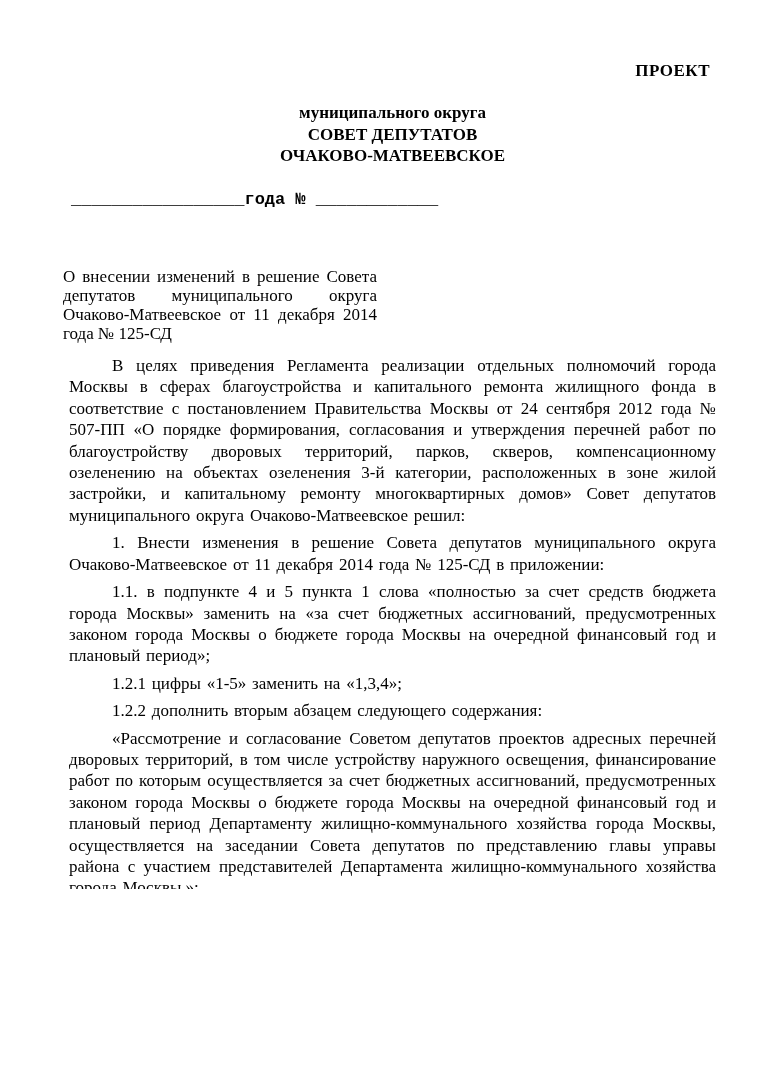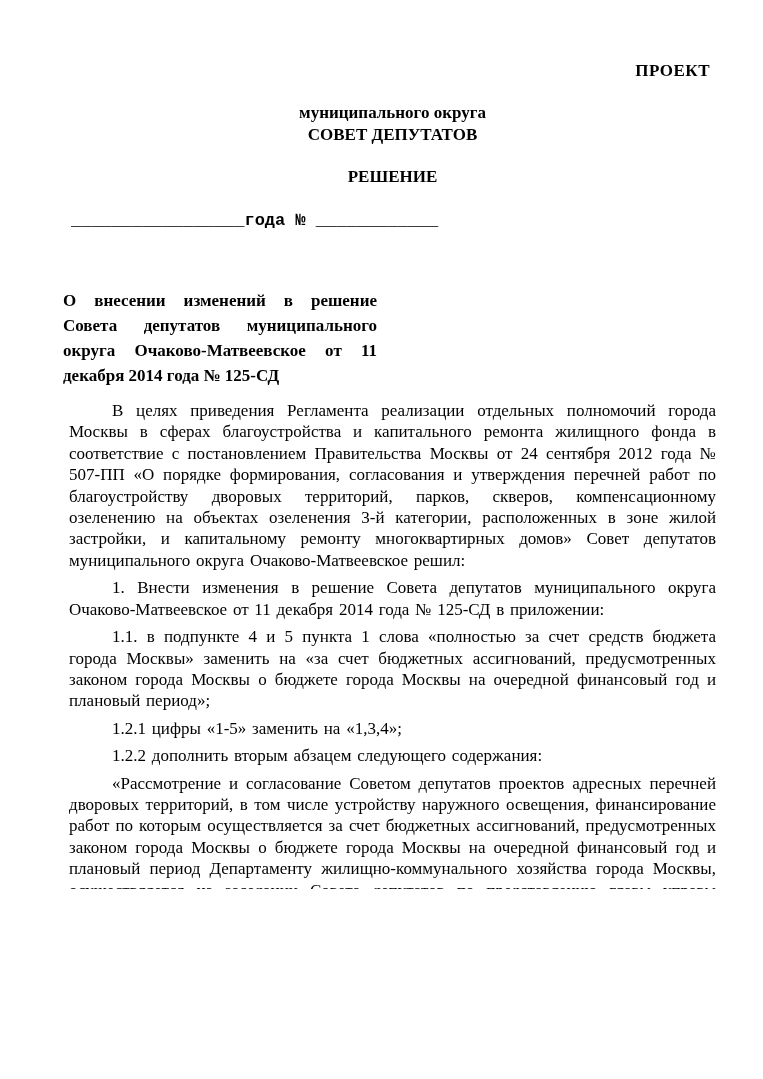--- a/index.html
+++ b/index.html
@@ -36,23 +36,23 @@
   .date-line {
     margin-top: 22px;
     font-weight: 700;
     text-indent: 8px;
     white-space: pre;
     font-family: Liberation Mono, monospace;
   }
   .title-block {
     margin-top: 57px;
     width: 314px;
-    font-weight: 700;
+    font-weight: 400;
     text-align: justify;
-    line-height: 25px;
+    line-height: 19px;
   }
   .body-block {
     margin-top: 12px;
     text-align: justify;
     word-spacing: 1.5px;
   }
   .body-block p {
     margin: 6px;
     text-indent: 43px;
   }
@@ -60,23 +60,23 @@
 </head>
 <body>
 
 <div class="page">
 
   <div class="draft">ПРОЕКТ</div>
 
   <div class="org-block">
     <div>муниципального округа</div>
     <div>СОВЕТ ДЕПУТАТОВ</div>
+    <div>ОЧАКОВО-МАТВЕЕВСКОЕ</div>
   </div>
 
-  <div class="doc-type">РЕШЕНИЕ</div>
 
   <div class="date-line">_________________года № ____________</div>
 
   <div class="title-block">О внесении изменений в решение Совета депутатов муниципального округа Очаково-Матвеевское от 11 декабря 2014 года № 125-СД</div>
 
   <div class="body-block">
     <p>В целях приведения Регламента реализации отдельных полномочий города Москвы в сферах благоустройства и капитального ремонта жилищного фонда в соответствие с постановлением Правительства Москвы от 24 сентября 2012 года № 507-ПП «О порядке формирования, согласования и утверждения перечней работ по благоустройству дворовых территорий, парков, скверов, компенсационному озеленению на объектах озеленения 3-й категории, расположенных в зоне жилой застройки, и капитальному ремонту многоквартирных домов» Совет депутатов муниципального округа Очаково-Матвеевское решил:</p>
     <p>1. Внести изменения в решение Совета депутатов муниципального округа Очаково-Матвеевское от 11 декабря 2014 года № 125-СД  в приложении:</p>
     <p>1.1. в подпункте 4 и 5 пункта 1 слова «полностью за счет средств бюджета города Москвы» заменить на «за счет бюджетных ассигнований, предусмотренных законом города Москвы о бюджете города Москвы на очередной финансовый год и плановый период»;</p>
     <p>1.2.1 цифры «1-5» заменить на «1,3,4»;</p>

